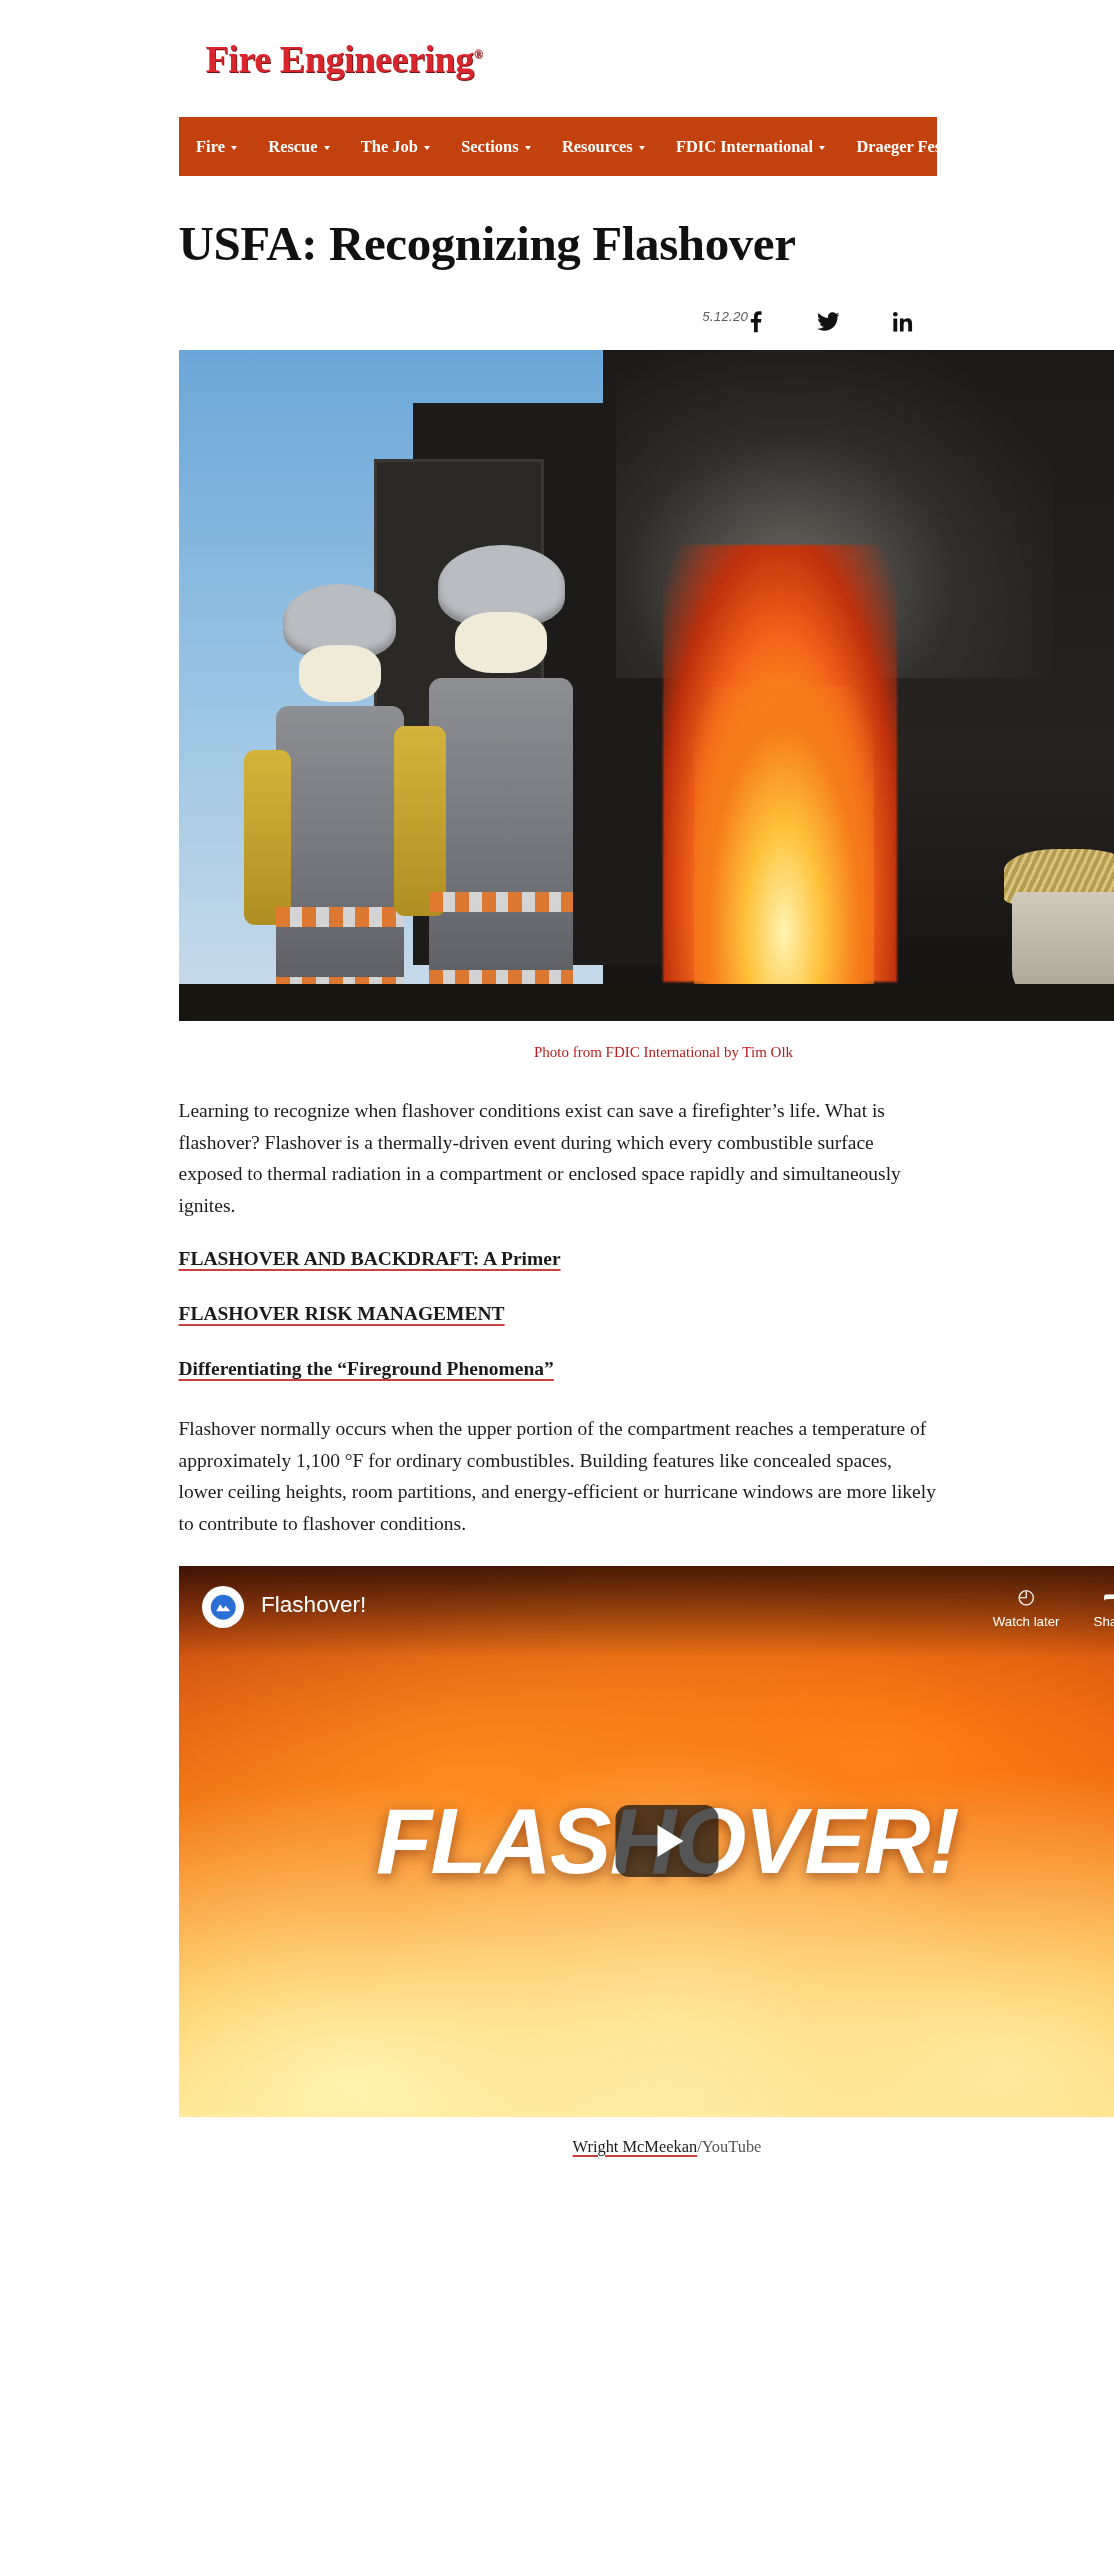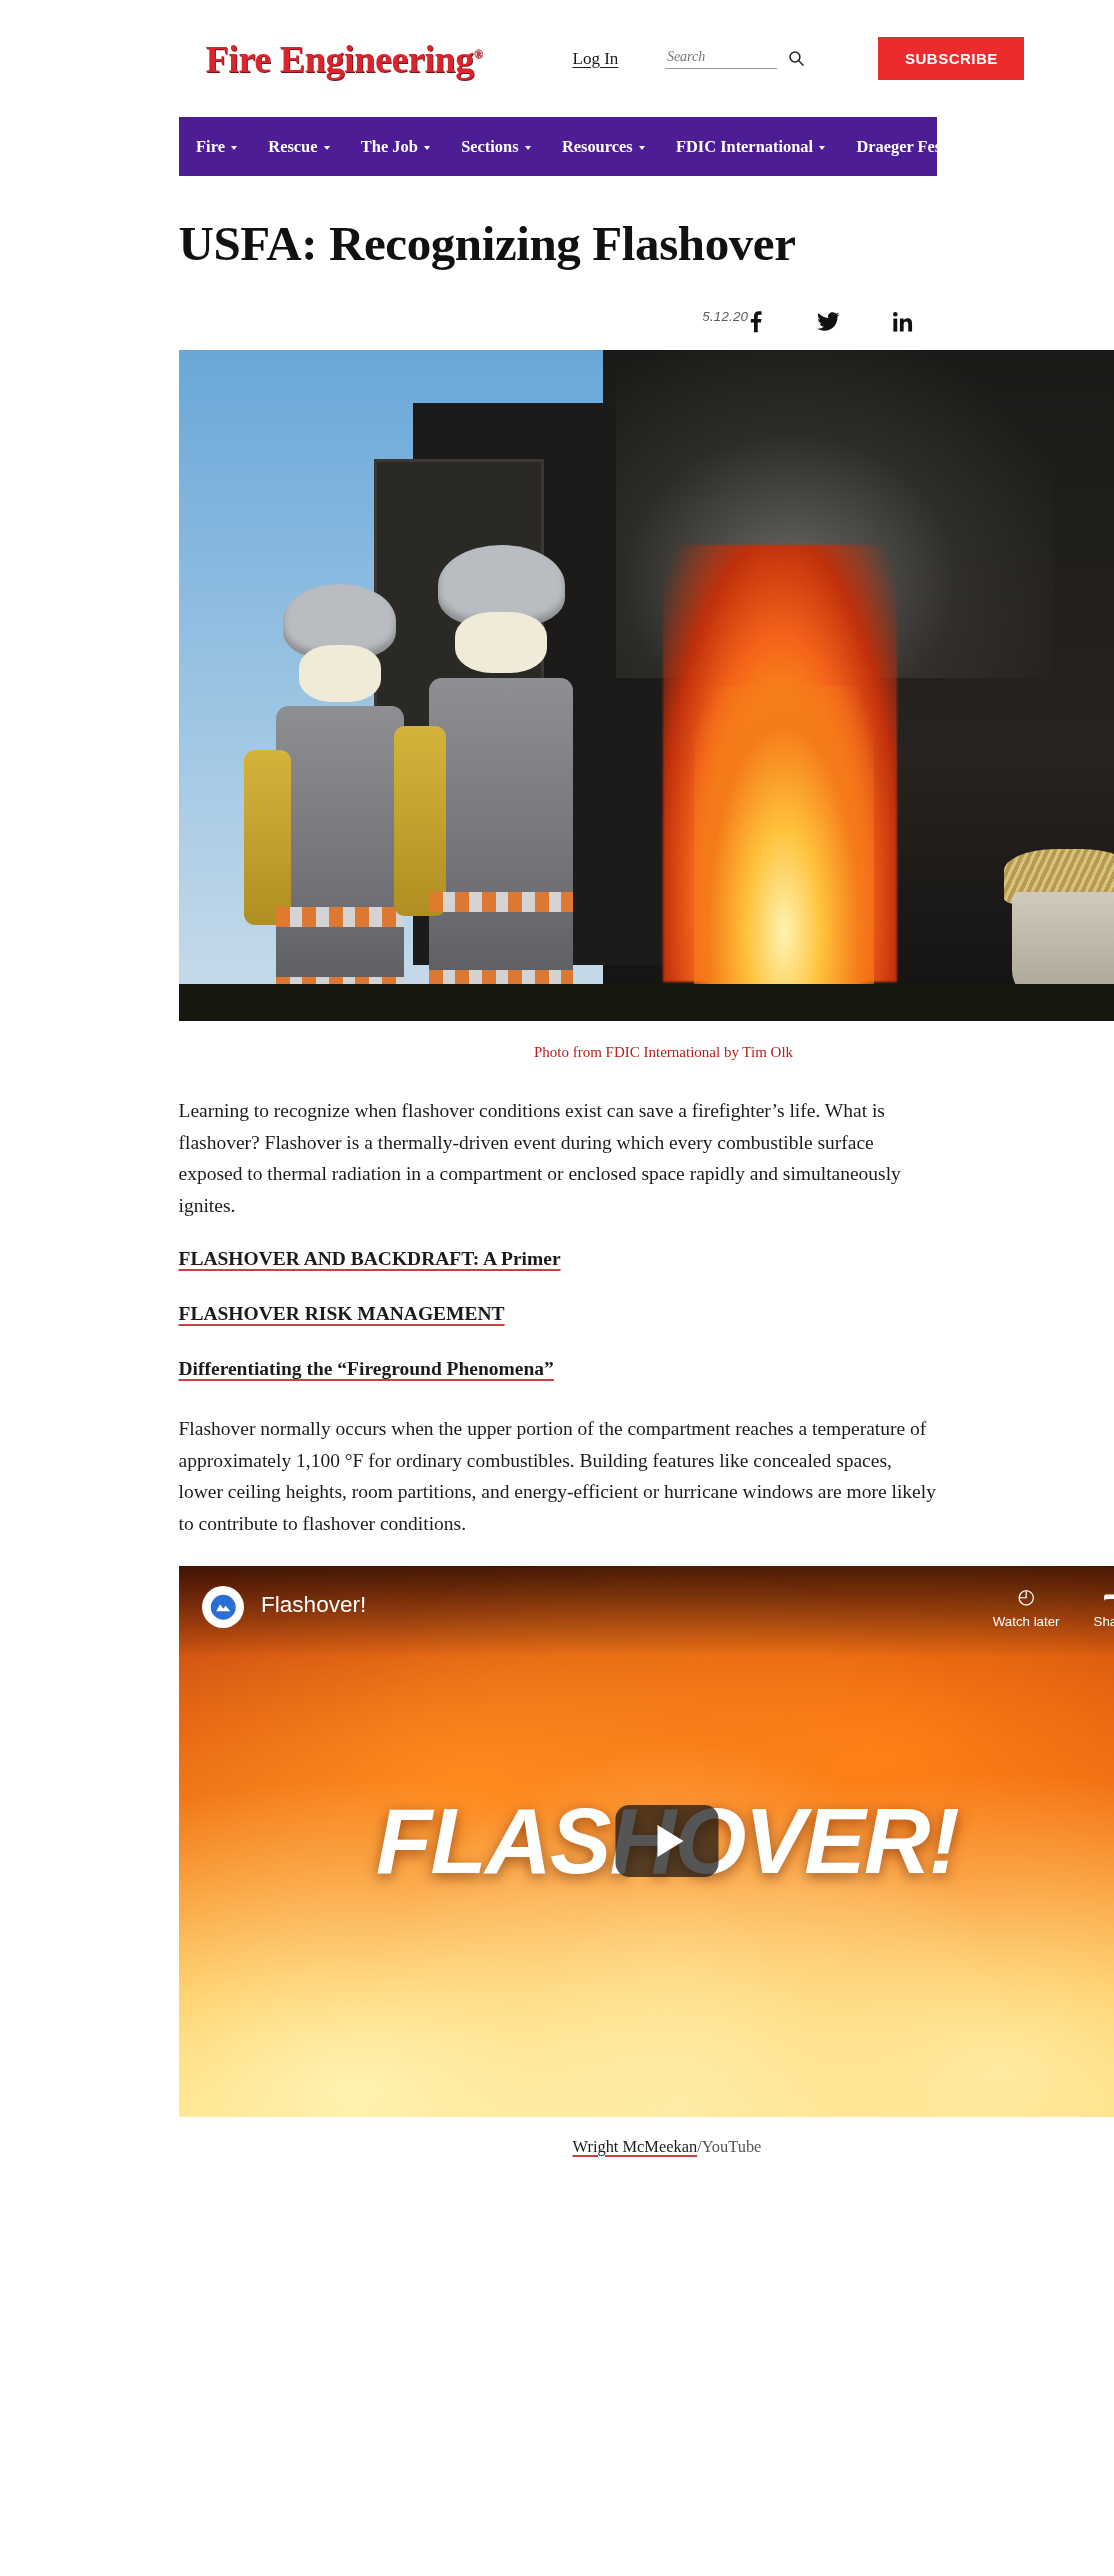--- a/index.html
+++ b/index.html
@@ -98,21 +98,21 @@
     font-size: 15px;
     letter-spacing: 0.5px;
     padding: 13.3px 26.5px;
     border: none;
     cursor: pointer;
     white-space: nowrap;
   }
 
   
   .navbar {
-    background: #4c1d95;
+    background: #c2410c;
     height: 59px;
     margin: 0 67px;
     display: flex;
     align-items: center;
     padding-left: 2px;
     box-sizing: border-box;
   }
   .nav-item {
     color: #ffffff;
     font-family: "Liberation Serif", serif;
@@ -435,35 +435,20 @@
 </head>
 <body>
 
 <div class="page">
 
   <div class="masthead">
     <div class="logo">
       <span class="logo-text"><span>Fire Engineering</span><span class="logo-reg">®</span></span>
     </div>
 
-    <div class="header-tools">
-      <span class="login-link">Log In</span>
-
-      <div class="search-wrap">
-        <input class="search-input" type="text" placeholder="Search" style="">
-        <button class="search-btn" aria-label="search">
-          <svg width="17" height="17" viewBox="0 0 22 22">
-            <circle cx="9" cy="9" r="6.4" fill="none" stroke="#222" stroke-width="2"></circle>
-            <line x1="13.6" y1="13.6" x2="20" y2="20" stroke="#222" stroke-width="2"></line>
-          </svg>
-        </button>
-      </div>
-
-      <button class="subscribe-btn">SUBSCRIBE</button>
-    </div>
   </div>
 
   <div class="navbar">
     <div class="nav-item">
       <span>Fire</span>
       <span class="caret"></span>
     </div>
     <div class="nav-item">
       <span>Rescue</span>
       <span class="caret"></span>

